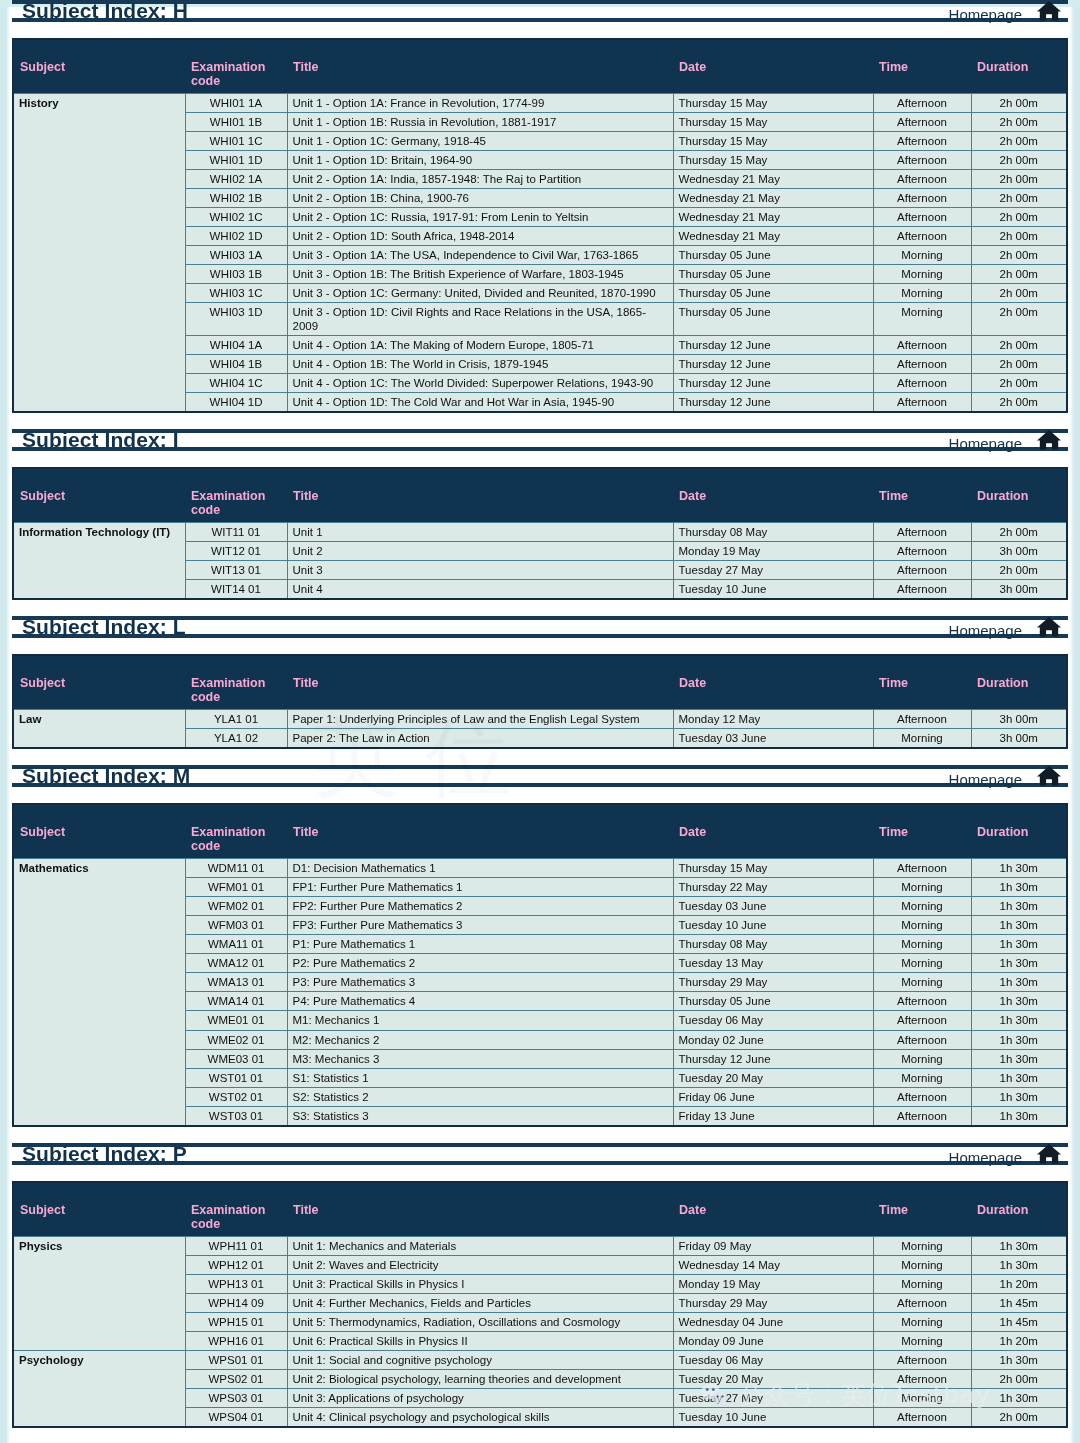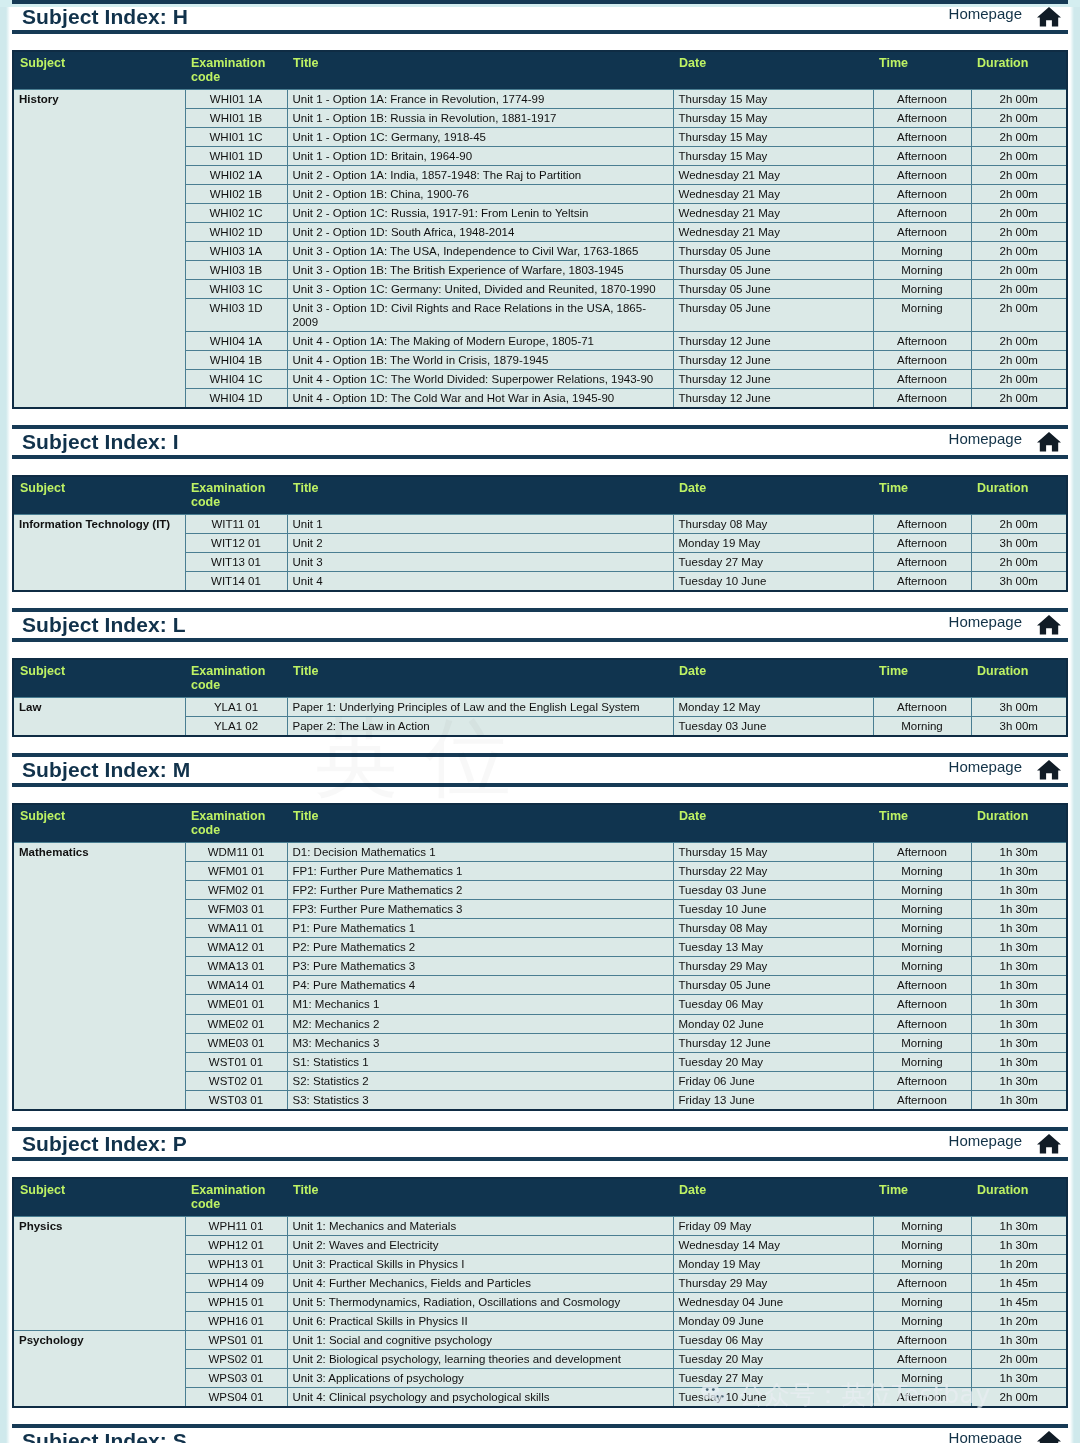--- a/index.html
+++ b/index.html
@@ -22,51 +22,51 @@
     background: #d4eef0;
   }
 
   
   .section { position: relative; }
   .sec-head {
     position: relative;
     margin: 0 2px;
     border-top: 4px solid #163a55;
     border-bottom: 4px solid #163a55;
-    height: 34px;
+    height: 22px;
     display: flex; align-items: center; justify-content: space-between;
     padding: 0 6px 0 10px;
   }
   .sec-title {
     font-size: 21px; font-weight: bold; color: #11324b;
     letter-spacing: .1px; white-space: nowrap;
   }
-  .sec-right { display: flex; align-items: flex-start; gap: 14px; }
+  .sec-right { display: flex; align-items: flex-end; gap: 14px; }
   .homepage-link {
     font-size: 15px; color: #123247; text-decoration: none; white-space: nowrap;
   }
   .home-icon { display: block; width: 26px; height: 24px; }
 
   .sec-gap { height: 16px; }
 
   
   table.tt {
     width: 1056px;
     margin: 0 2px;
     border-collapse: collapse;
     table-layout: fixed;
     border: 2px solid #0f2c44;
   }
   table.tt thead th {
     background: #10344f;
-    color: #bef264;
+    color: #f9a8d4;
     font-size: 12.5px;
     font-weight: bold;
     text-align: left;
-    padding: 4px 6px 5px 6px;
+    padding: 20px 6px 5px 6px;
     height: 34px;
     vertical-align: top;
     border: none;
   }
   table.tt thead th.c-code { text-align: left; }
   table.tt thead th.c-time,
   table.tt thead th.c-dur { text-align: left; }
 
   table.tt td {
     background: #dbe9e7;

